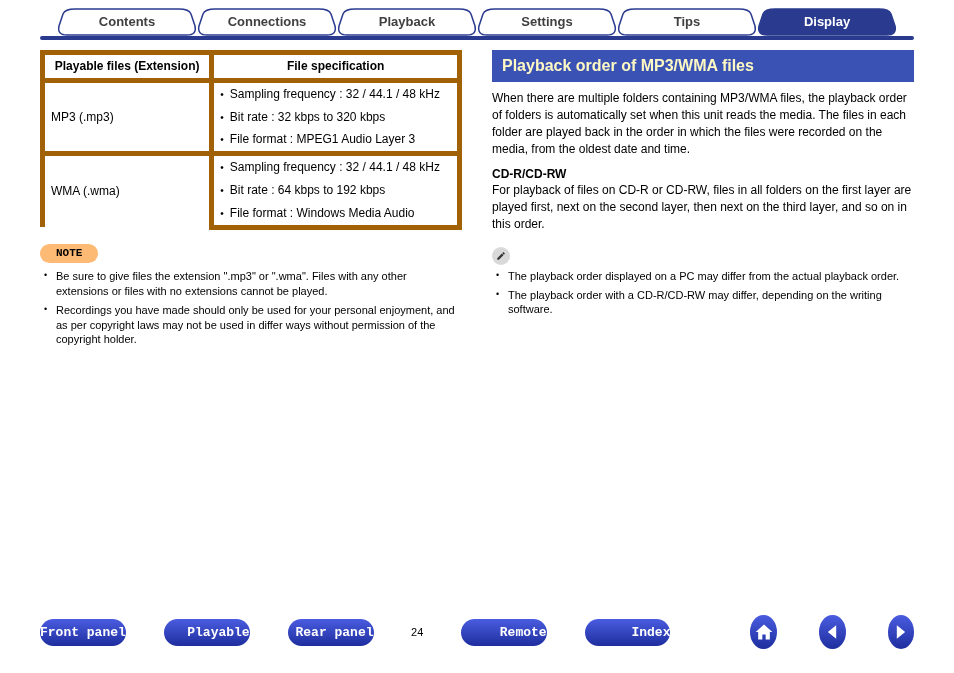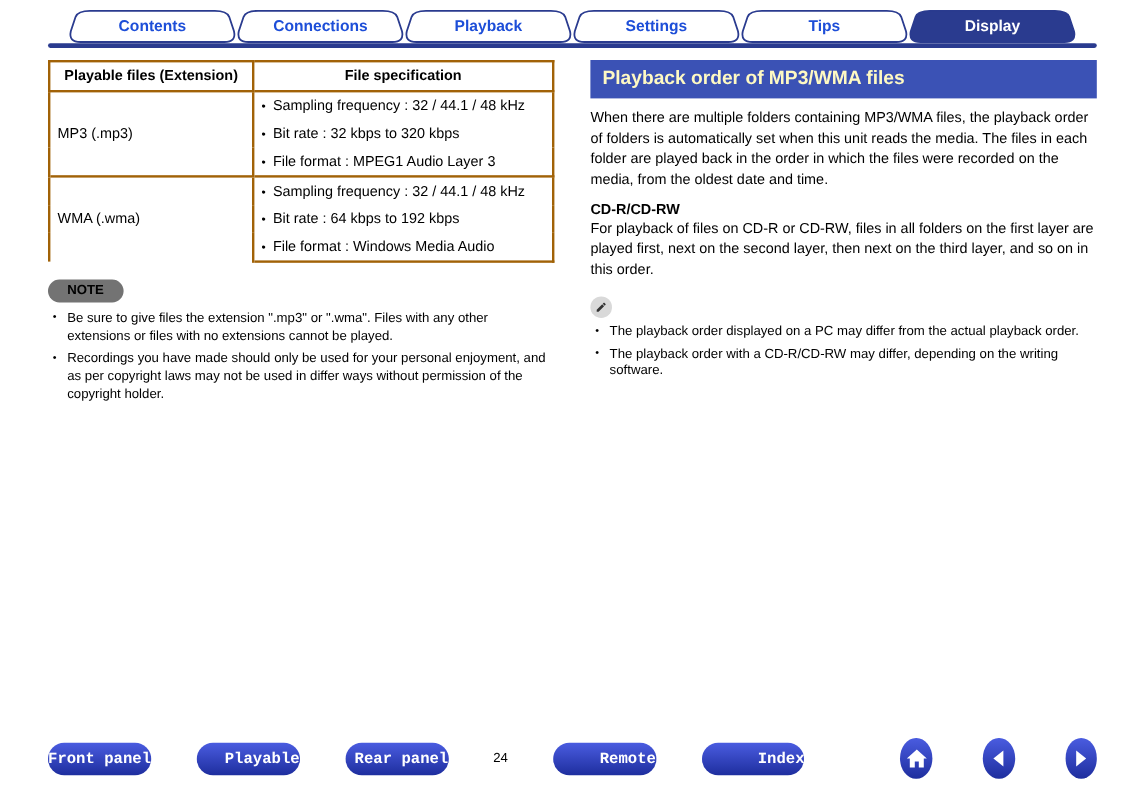--- a/index.html
+++ b/index.html
@@ -23,21 +23,21 @@
     width: 140px;
     height: 28px;
     text-align: center;
     font-size: 13px;
     font-weight: bold;
     line-height: 28px;
     cursor: pointer;
   }
   .tab svg { position: absolute; top: 0; left: 0; width: 100%; height: 100%; }
   .tab-label { position: relative; z-index: 2; }
-  .tab.inactive .tab-label { color: #1d4ed8; }
+  .tab.inactive .tab-label { color: #404040; }
   .tab.active .tab-label { color: #fff; }
   .tab.inactive path { fill: #fff; stroke: #2a3b8f; stroke-width: 1.5; }
   .tab.active path { fill: #2a3b8f; stroke: #2a3b8f; stroke-width: 1.5; }
   .tab-underline {
     height: 4px;
     background: #2a3b8f;
     margin: 0 40px 10px;
     border-radius: 2px;
   }
   
@@ -47,39 +47,40 @@
     gap: 30px;
   }
   .col { flex: 1; font-size: 12px; line-height: 1.4; }
   
   table.spec {
     width: 100%;
     border-collapse: collapse;
     font-size: 12px;
   }
   table.spec th, table.spec td {
-    border: 2px solid #a16207;
+    border: 5px solid #a16207;
     padding: 3px 6px;
     vertical-align: top;
     text-align: left;
   }
   table.spec th { text-align: center; font-weight: bold; }
   table.spec tr.noline td { border-top: none; border-bottom: none; }
   table.spec tr.topline td { border-bottom: none; }
   table.spec tr.botline td { border-top: none; }
   .bullet::before { content: "•"; margin-right: 6px; font-size: 10px; }
   .note-badge {
     display: inline-block;
-    background: #737373;
+    background: #fdba74;
     color: #000;
     font-size: 11px;
     font-weight: bold;
     padding: 2px 16px;
     border-radius: 10px;
     margin: 14px 0 6px;
+    font-family: Liberation Mono, monospace;
   }
   ul.notes {
     list-style: none;
     font-size: 11px;
     padding-left: 4px;
   }
   ul.notes li {
     position: relative;
     padding-left: 12px;
     margin-bottom: 4px;

